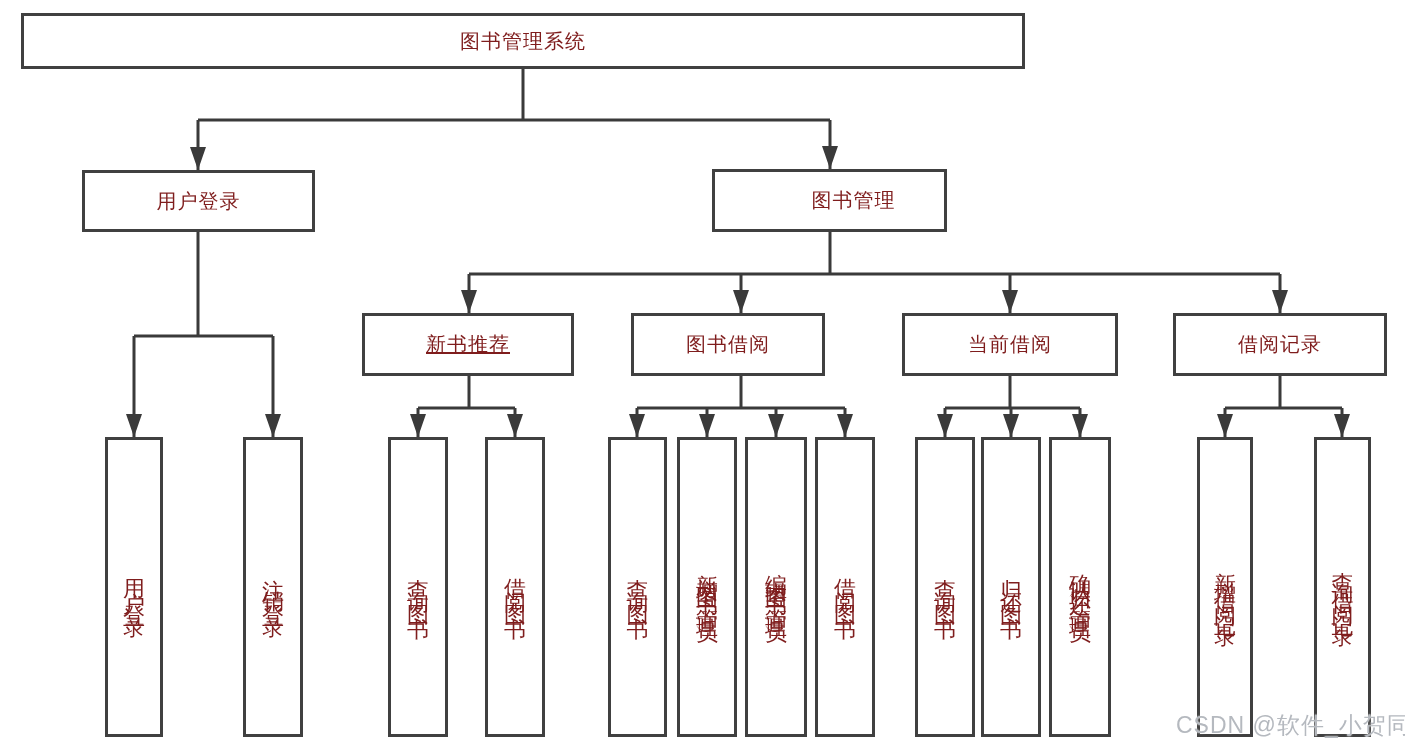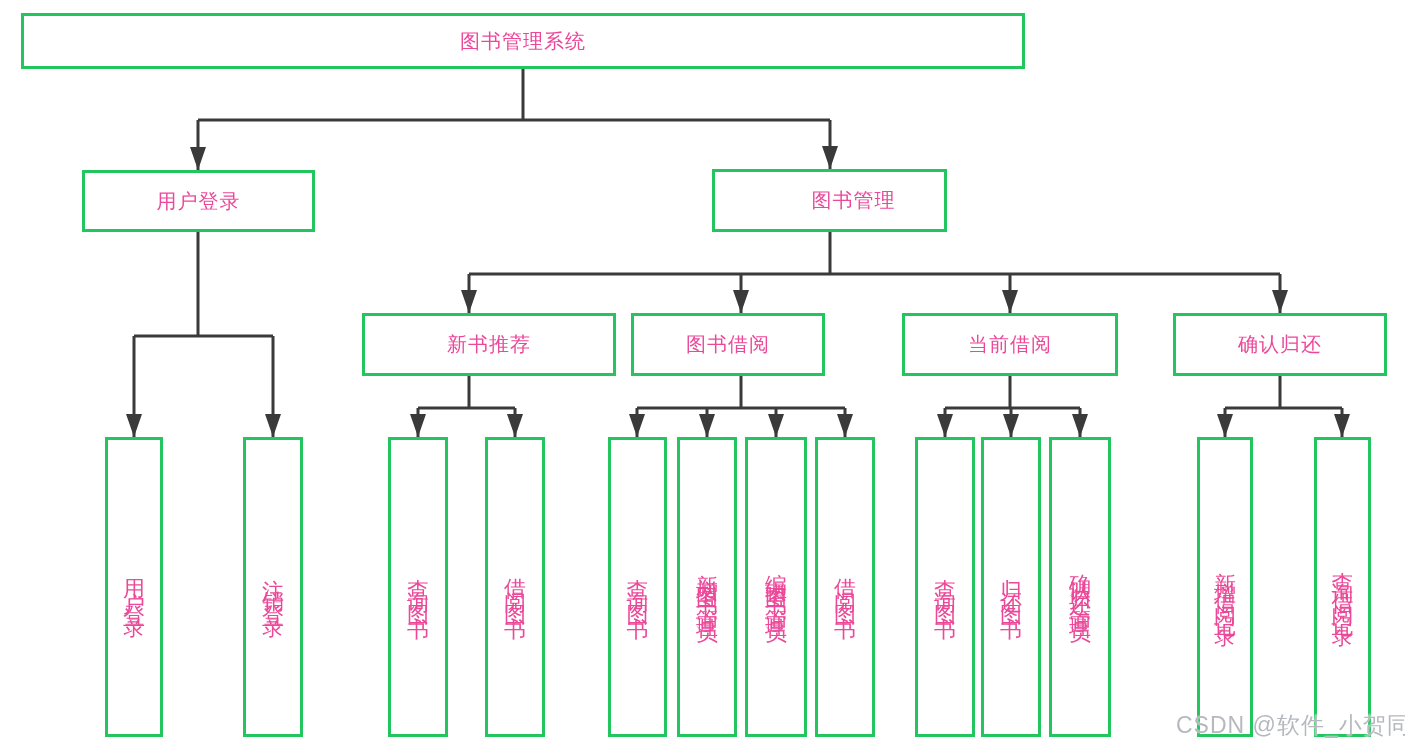--- a/index.html
+++ b/index.html
@@ -7,26 +7,26 @@
     position:relative;
     width:1405px;height:747px;
     background:#ffffff;
     font-family:"Liberation Sans","DejaVu Sans",sans-serif;
     overflow:hidden;
   }
   svg.connectors{position:absolute;left:0;top:0;pointer-events:none;}
   .node{
     position:absolute;
     box-sizing:border-box;
-    border:3px solid #22c55e;
+    border:3px solid #404040;
     background:#ffffff;
     display:flex;
     align-items:center;
     justify-content:center;
-    color:#ec4899;
+    color:#7f1d1d;
   }
   .node.h{font-size:20px;letter-spacing:1px;white-space:nowrap;}
   .node.v span{
     writing-mode:vertical-rl;
     text-orientation:mixed;
     font-size:22px;
     letter-spacing:13px;
     line-height:1;
   }
   .node.v.mid span{letter-spacing:11px;}
@@ -84,31 +84,31 @@
     <span>图书管理系统</span>
   </div>
 
   <div class="node h" style="left:82px;top:170px;width:233px;height:62px;">
     <span>用户登录</span>
   </div>
   <div class="node h" style="left:712px;top:169px;width:235px;height:63px;padding-left:48px;">
     <span>图书管理</span>
   </div>
 
-  <div class="node h" style="left:362px;top:313px;width:254px;height:63px;">
+  <div class="node h" style="left:362px;top:313px;width:212px;height:63px;text-decoration:underline;">
     <span>新书推荐</span>
   </div>
   <div class="node h" style="left:631px;top:313px;width:194px;height:63px;">
     <span>图书借阅</span>
   </div>
   <div class="node h" style="left:902px;top:313px;width:216px;height:63px;font-family:Liberation Serif, serif;">
     <span>当前借阅</span>
   </div>
   <div class="node h" style="left:1173px;top:313px;width:214px;height:63px;">
-    <span>确认归还</span>
+    <span>借阅记录</span>
   </div>
 
   <div class="node v" style="left:105px;top:437px;width:58px;height:300px;">
     <span>用户登录</span>
   </div>
   <div class="node v" style="left:243px;top:437px;width:60px;height:300px;">
     <span>注销登录</span>
   </div>
 
   <div class="node v" style="left:388px;top:437px;width:60px;height:300px;">

